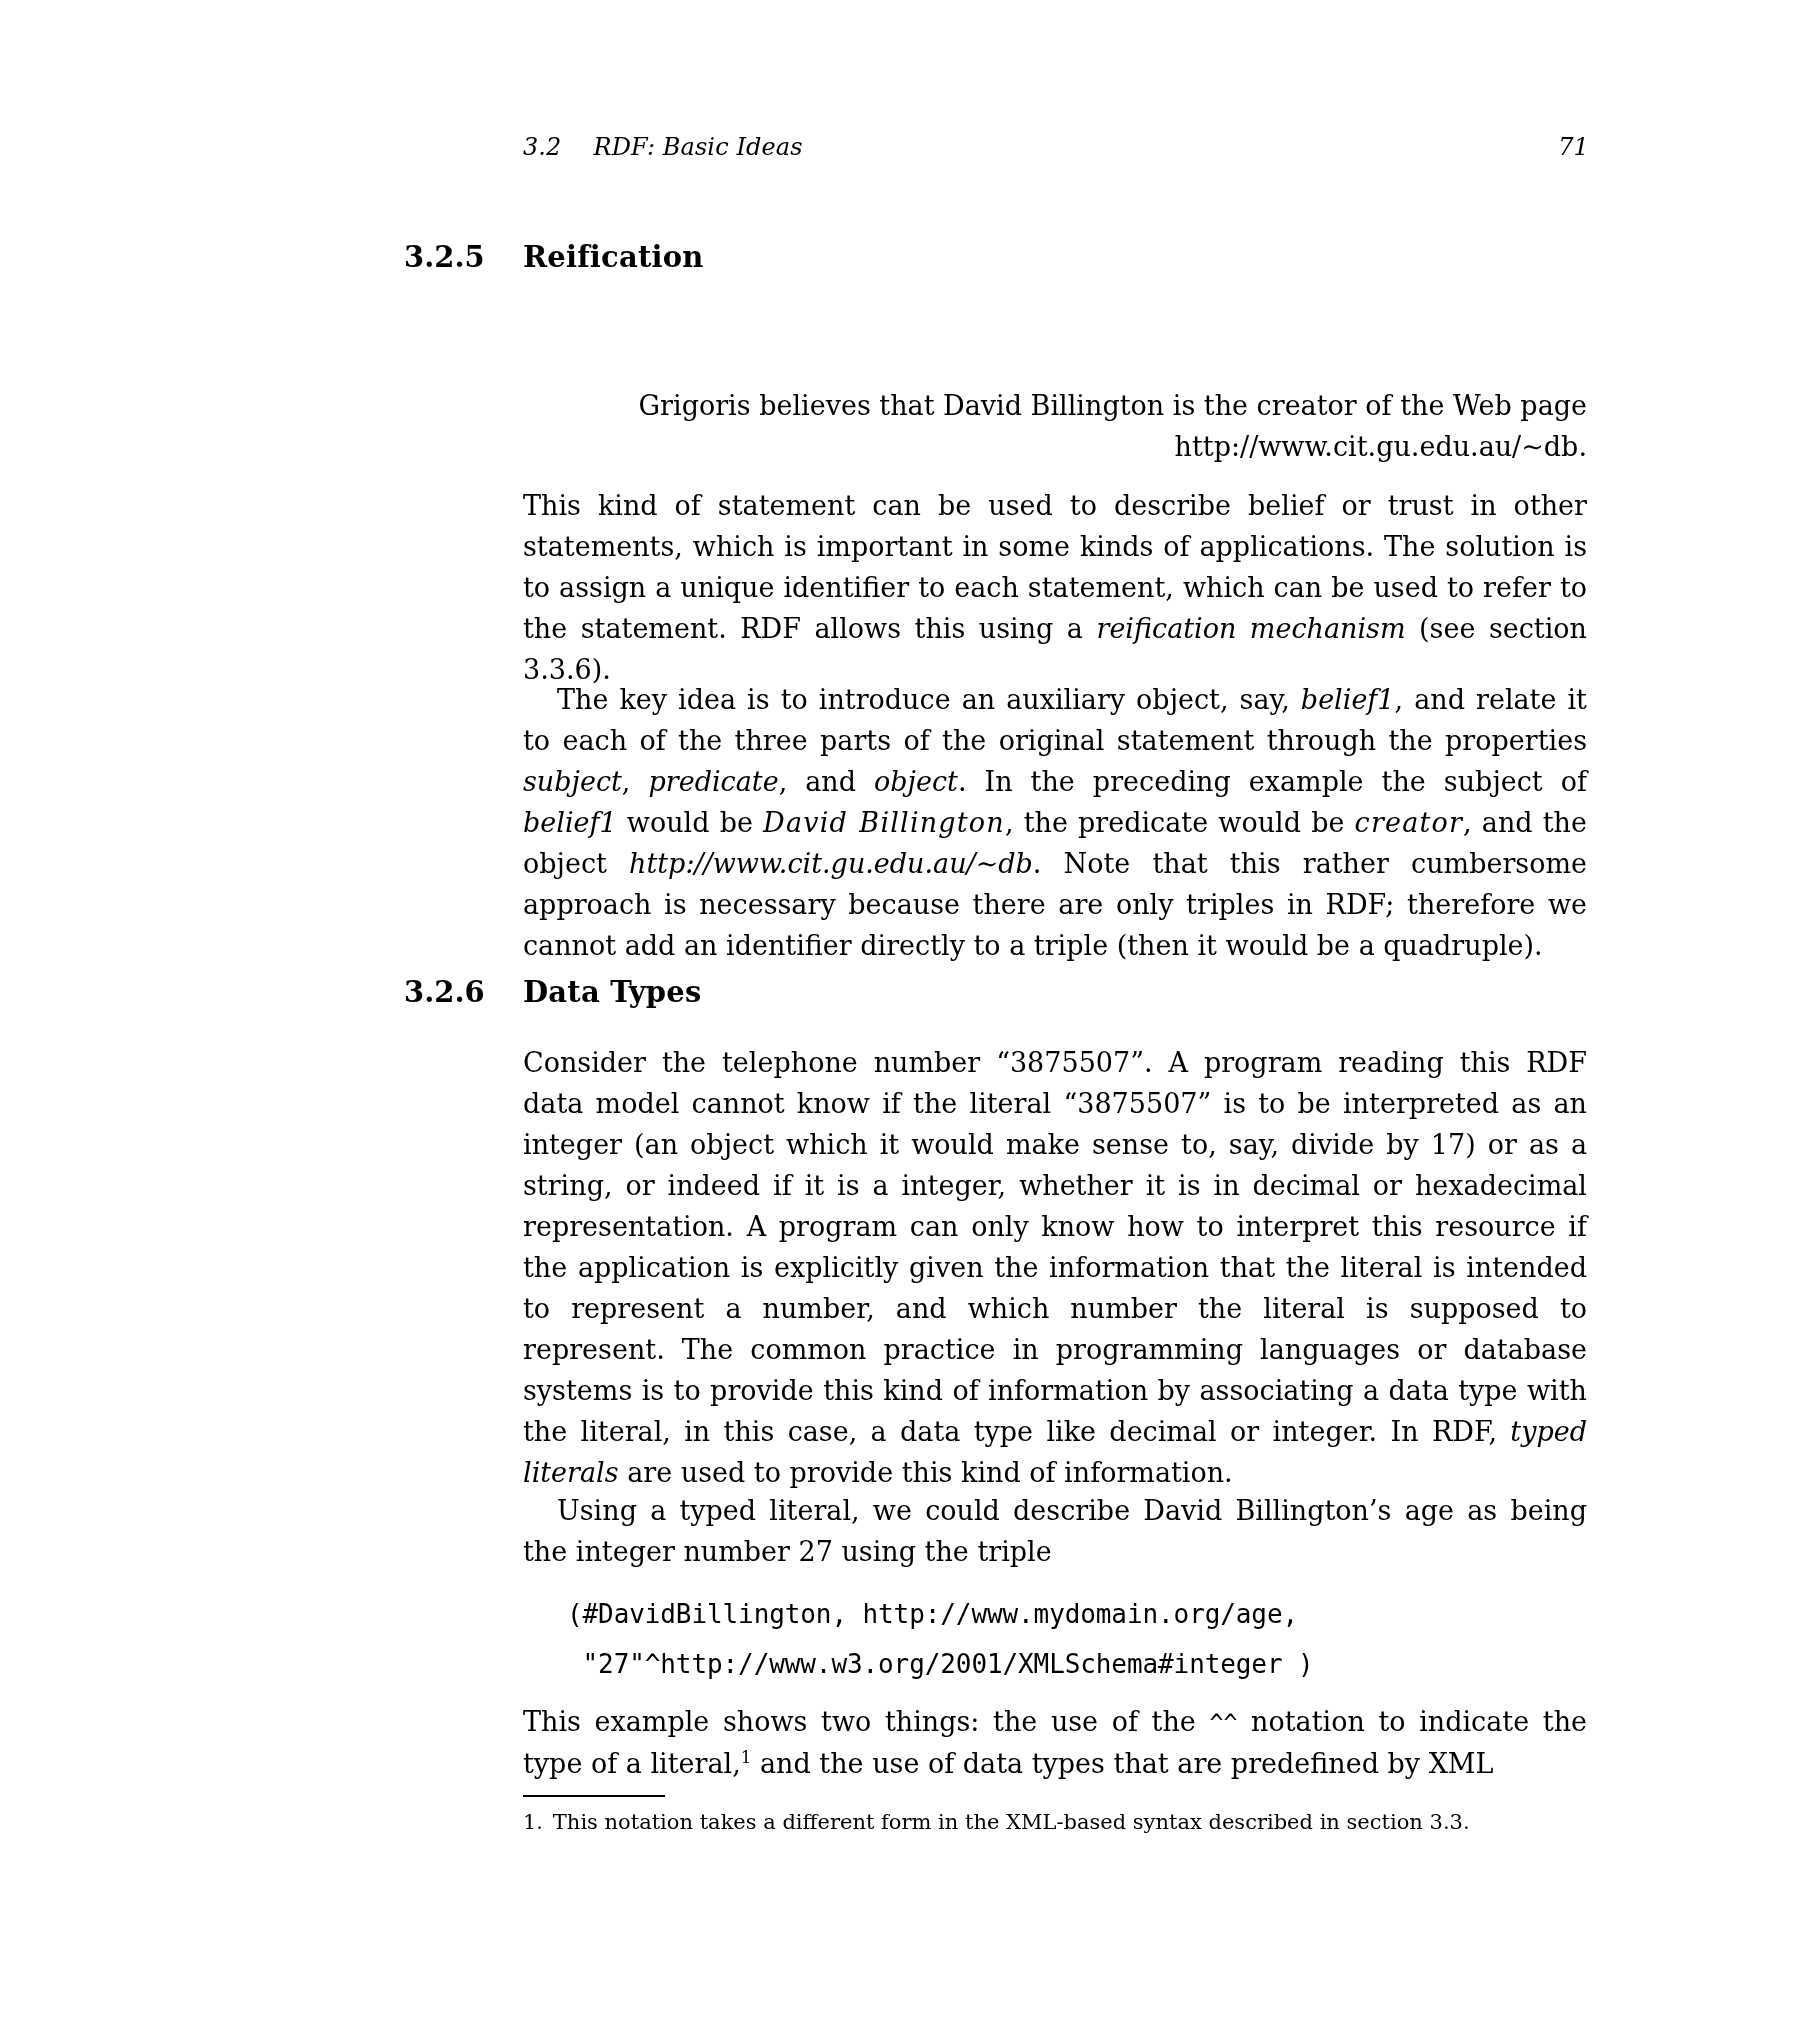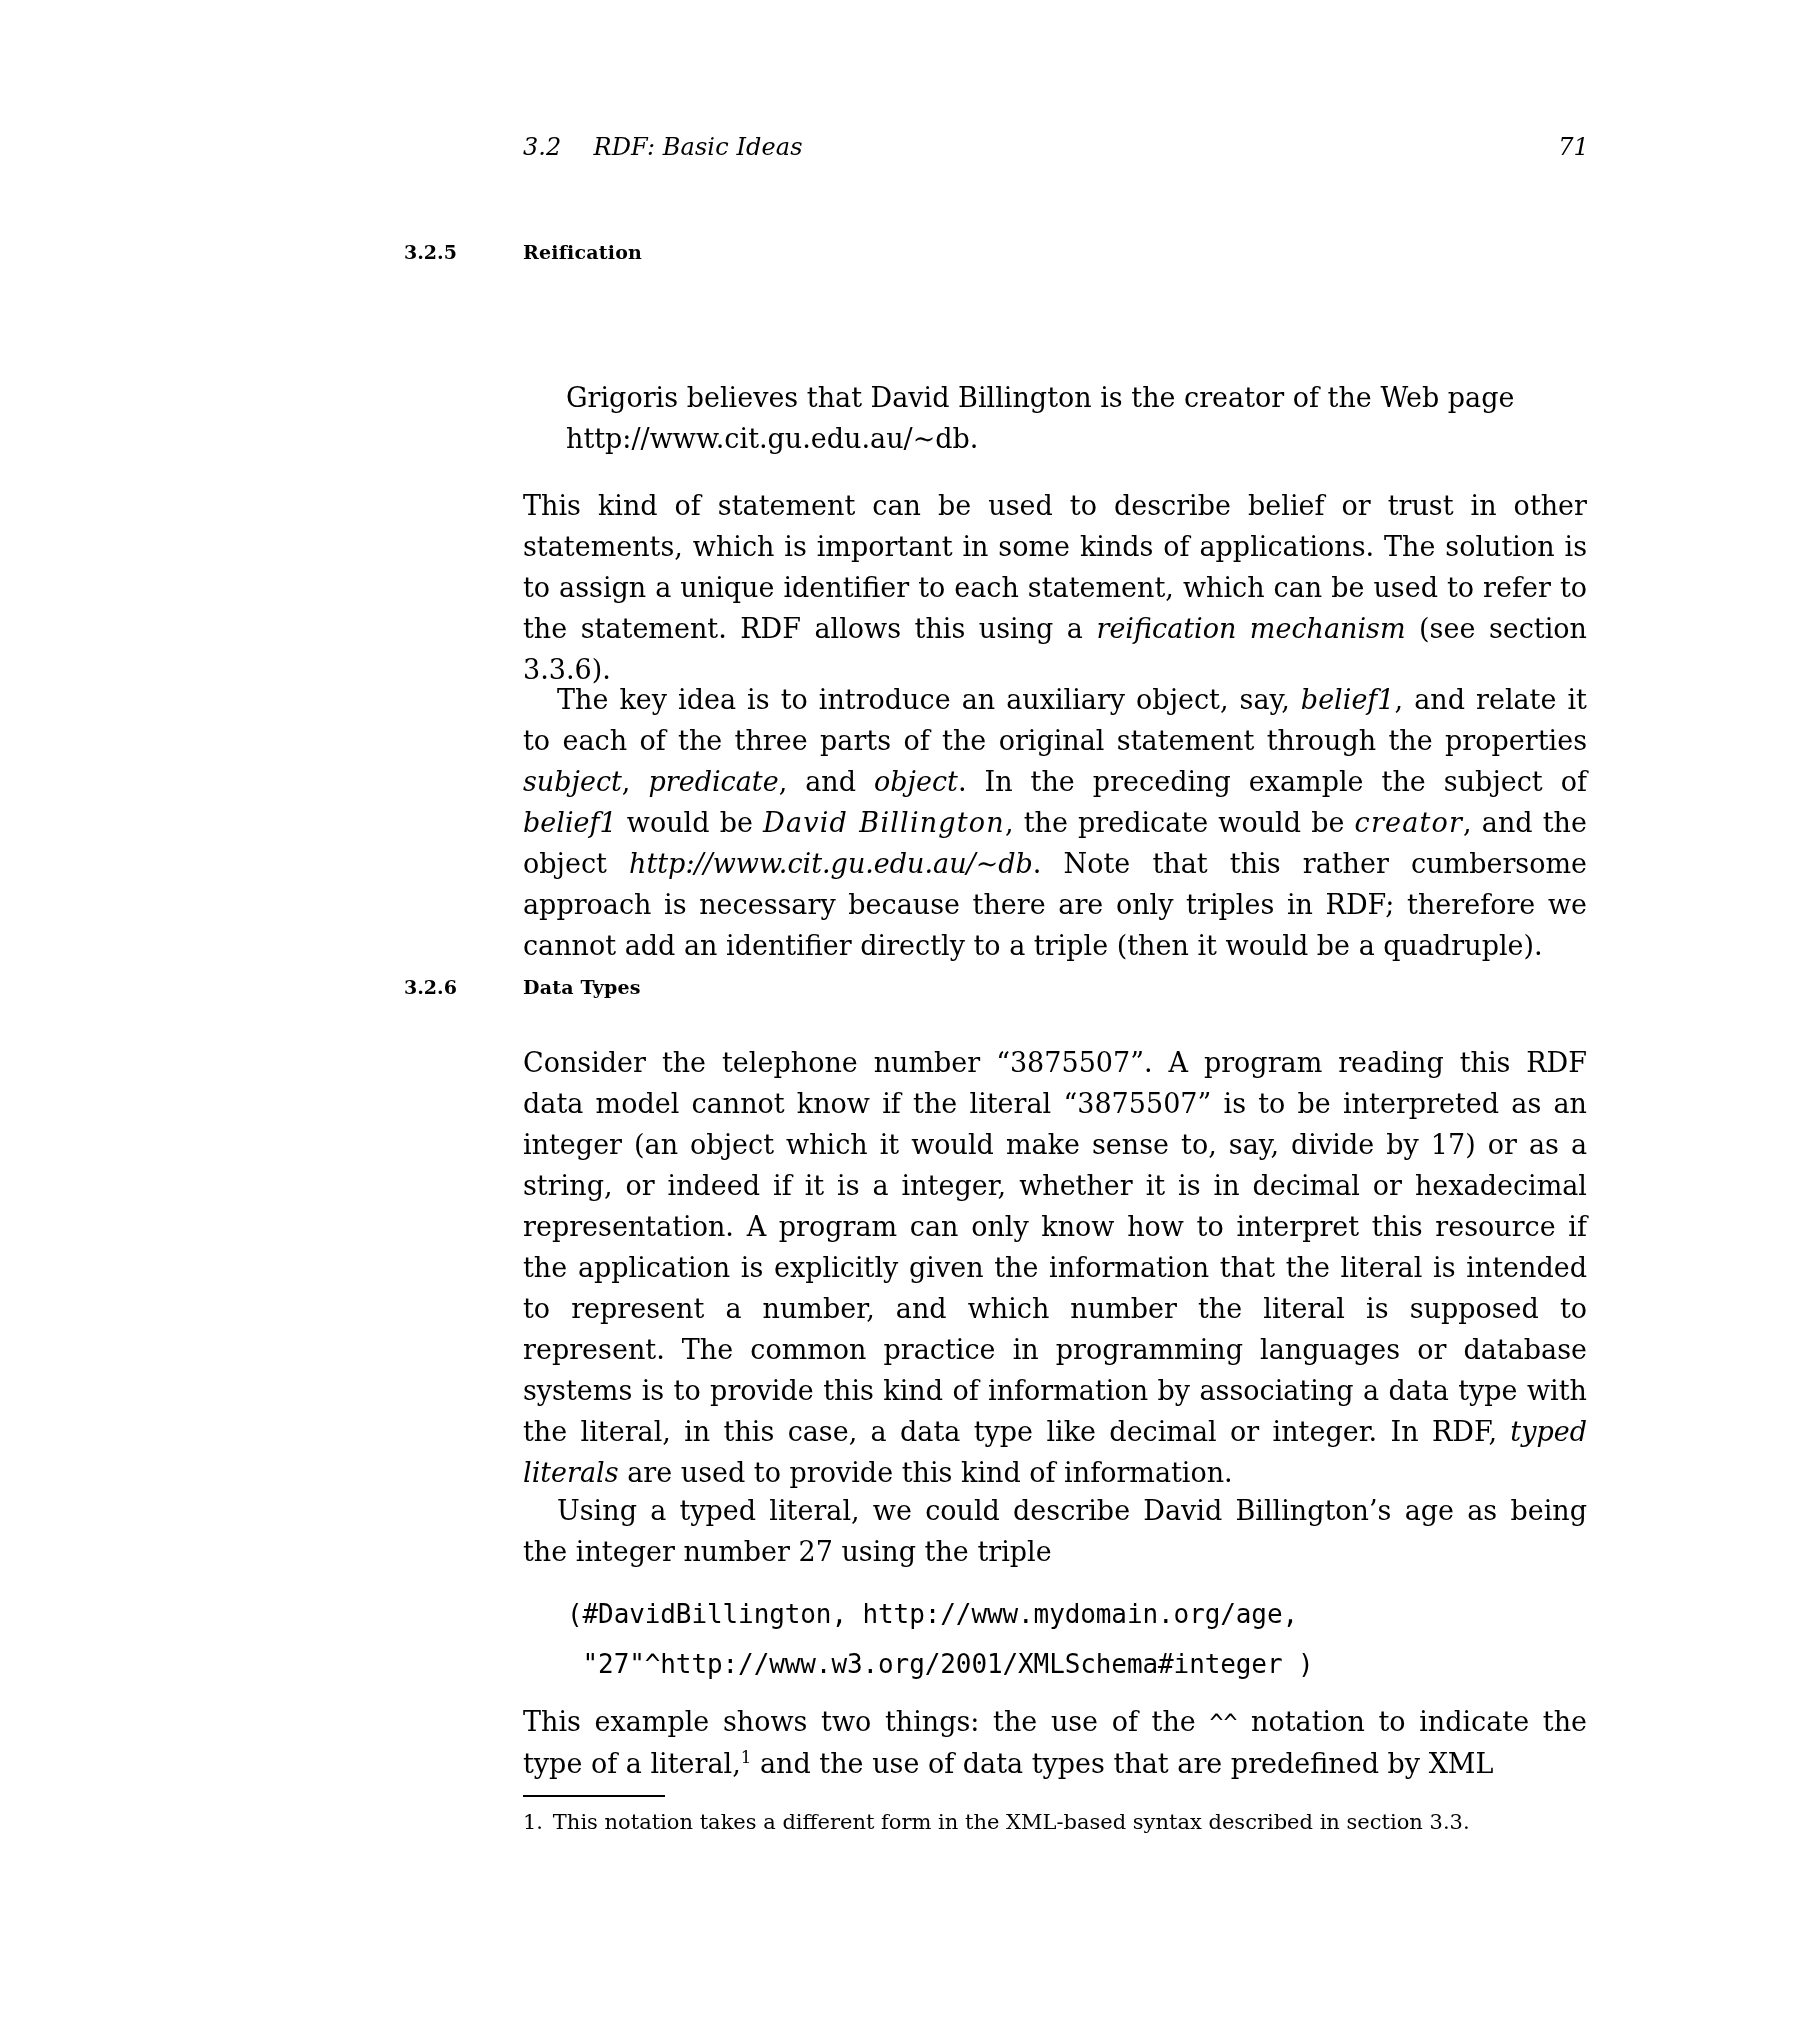--- a/index.html
+++ b/index.html
@@ -41,21 +41,21 @@
     align-items: center;
   }
   .rh-num { margin-right: 32px; }
 
   
   .section-heading {
     position: absolute;
     left: 404px;
     right: 227px;
     font-weight: bold;
-    font-size: 19px;
+    font-size: 29px;
     line-height: 1;
     display: flex;
     align-items: baseline;
   }
   .section-heading .sh-num {
     width: 119px;
     flex: 0 0 119px;
   }
   .section-heading .sh-title {
     letter-spacing: 0.2px;
@@ -75,21 +75,22 @@
     hyphens: manual;
   }
   .body-block.nojust { text-align: left; }
 
   .blockquote {
     position: absolute;
     left: 566px;
     width: 1021px;
     font-size: 27px;
     line-height: 41px;
-    text-align: left;
+    text-align: right;
+    margin-top: 8px;
   }
 
   .indent { text-indent: 34px; }
 
   i.term { font-style: italic; }
 
   
   .resource {
     font-style: italic;
     font-family: "DejaVu Serif", "Liberation Serif", serif;

